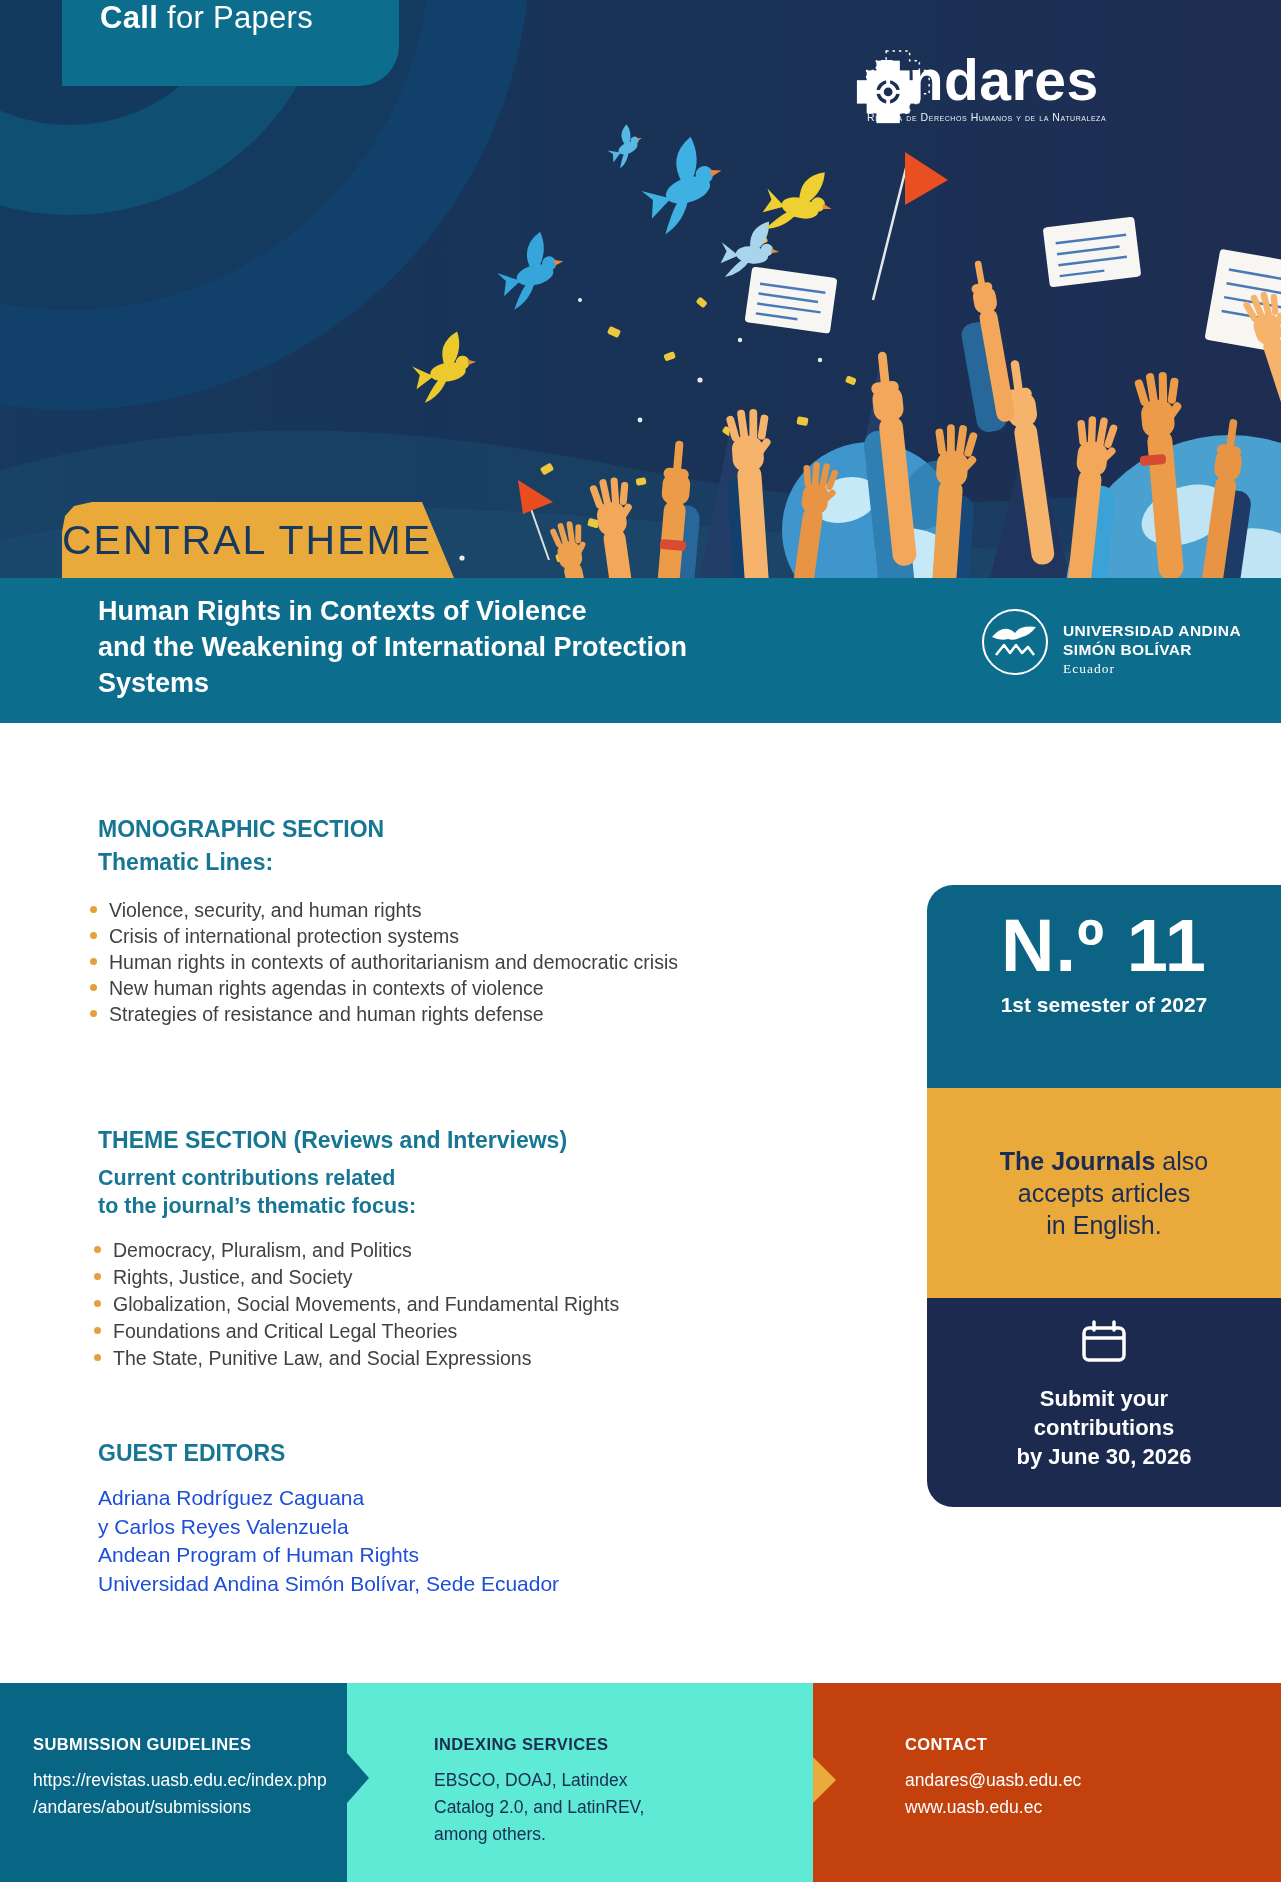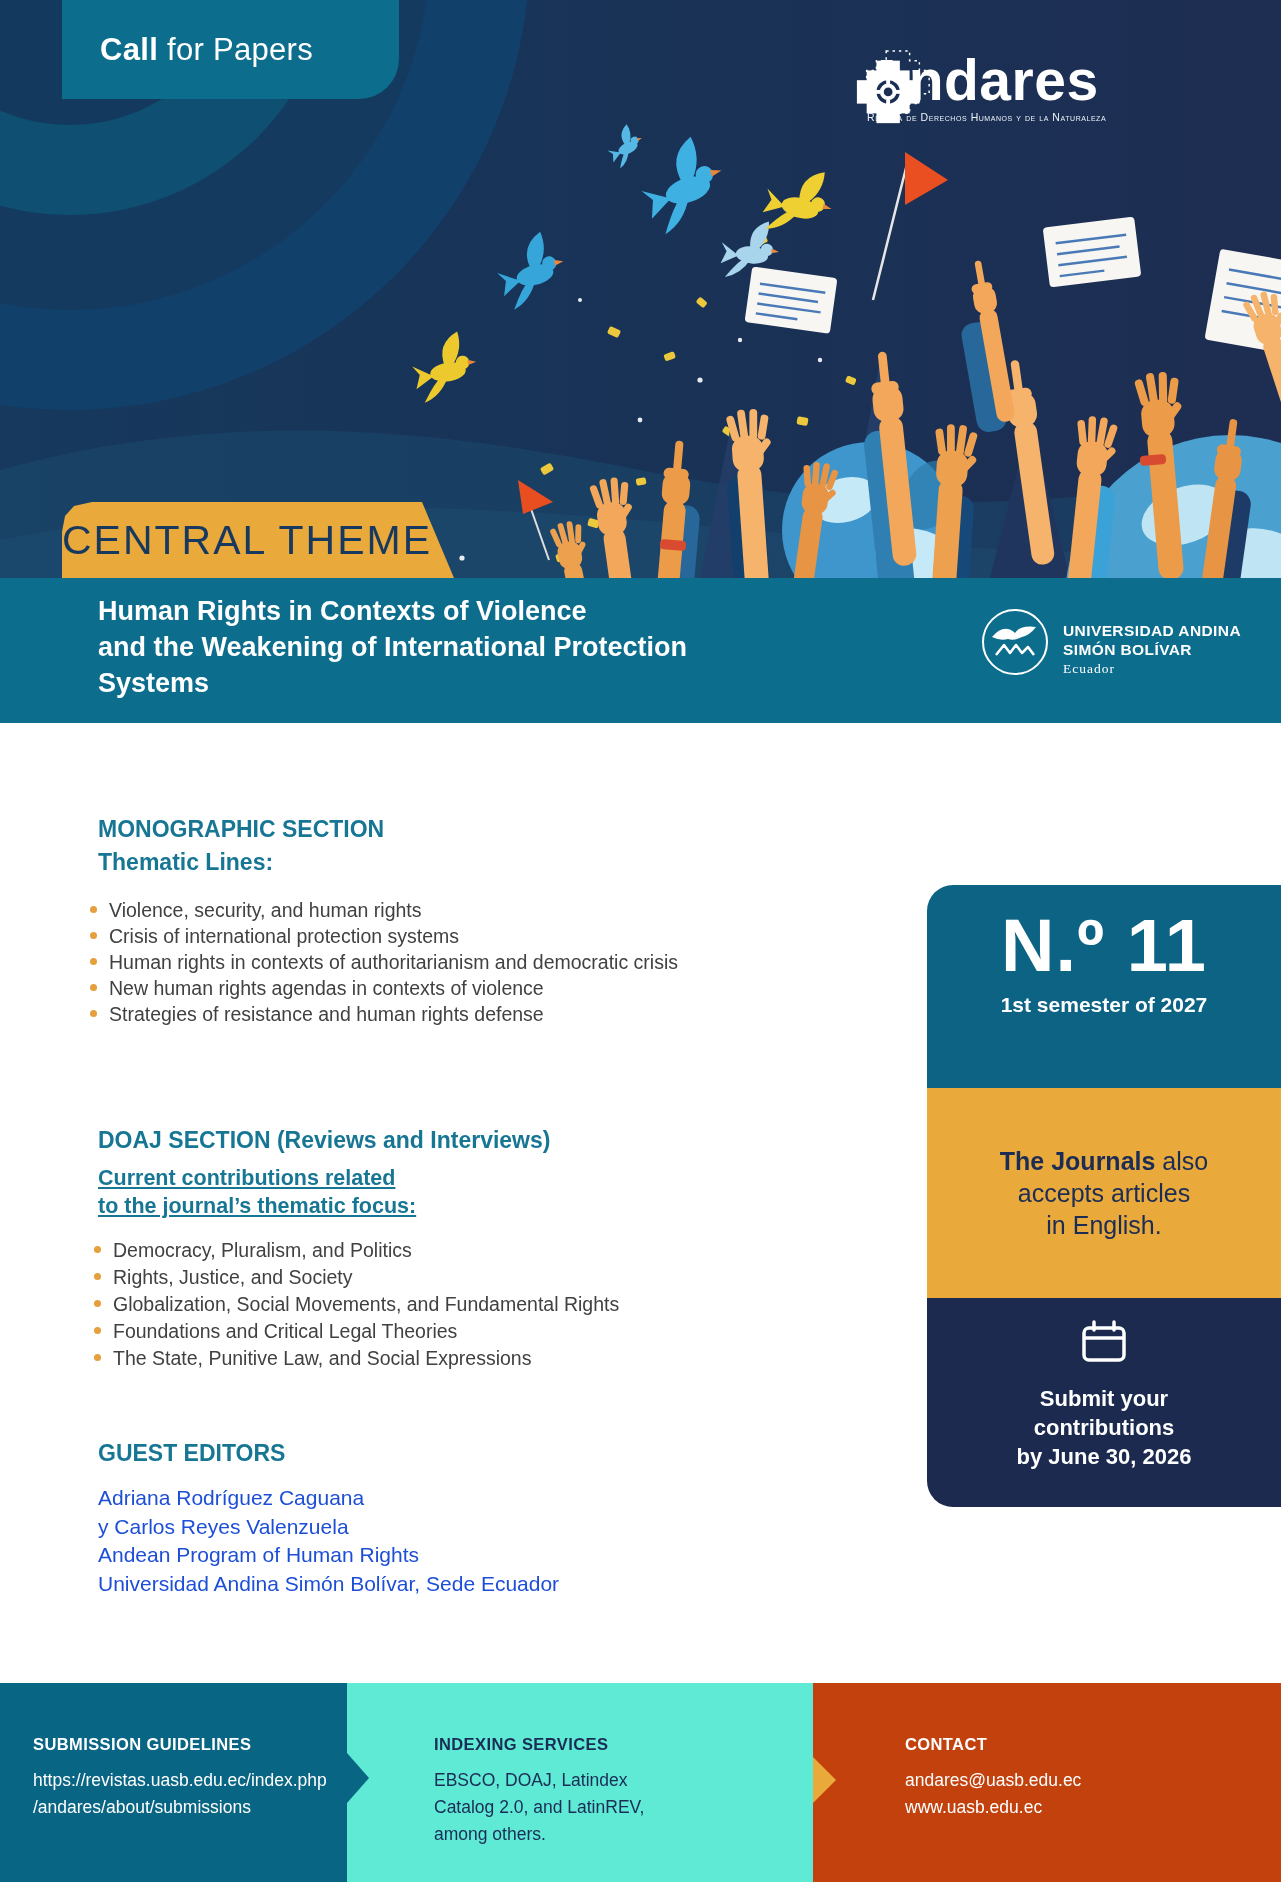--- a/index.html
+++ b/index.html
@@ -3,22 +3,22 @@
 <meta charset="utf-8">
 <style>
   html,body{margin:0;padding:0;background:#e8e8e8;}
   .page{position:relative;width:1281px;height:1882px;margin:0 auto;background:#ffffff;
         overflow:hidden;font-family:"Liberation Sans",sans-serif;}
 
   
   .hero{position:absolute;left:0;top:0;width:1281px;height:578px;overflow:hidden;background:#1b2e53;}
   .hero svg{position:absolute;left:0;top:0;}
 
-  .call-banner{position:absolute;left:62px;top:0;width:337px;height:99px;background:#0c6d8d;
-               border-radius:0 0 40px 0;display:flex;align-items:center;box-sizing:border-box;
+  .call-banner{position:absolute;left:62px;top:0;width:337px;height:86px;background:#0c6d8d;
+               border-radius:0 0 40px 0;display:flex;align-items:flex-start;box-sizing:border-box;
                padding-left:38px;color:#fff;font-size:31px;letter-spacing:.3px;}
   .call-banner .b{font-weight:700;}
 
   .andares{position:absolute;left:853px;top:48px;display:flex;align-items:flex-start;color:#fff;}
   .andares .wordmark{margin-left:14px;margin-top:4px;}
   .andares .name{font-size:57px;font-weight:700;line-height:56px;letter-spacing:.5px;}
   .andares .tagline{margin-top:3px;font-size:10.5px;letter-spacing:.55px;color:#eef3f8;
                     font-variant:small-caps;}
 
   .central-banner{position:absolute;left:62px;top:502px;width:392px;height:76px;background:#e9a93b;
@@ -32,21 +32,21 @@
   .university{position:absolute;left:980px;top:28px;display:flex;align-items:flex-end;}
   .university .utxt{margin-left:13px;margin-top:15px;}
   .university .u1,.university .u2{font-size:15.5px;font-weight:700;letter-spacing:.4px;line-height:19px;}
   .university .u3{font-family:"Liberation Serif",serif;font-size:13.5px;margin-top:2px;letter-spacing:1px;}
 
   
   .h-teal{position:absolute;left:98px;color:#177694;font-weight:700;}
   #monographic-heading{top:816px;font-size:23px;}
   #thematic-sub{top:849px;font-size:23px;}
   #open-heading{top:1127px;font-size:23px;}
-  #open-sub{top:1164px;font-size:21.5px;line-height:28px;text-decoration:underline;}
+  #open-sub{top:1164px;font-size:21.5px;line-height:28px;}
   #guest-heading{top:1440px;font-size:23px;}
 
   ul.bl{list-style:none;margin:0;padding:0;position:absolute;}
   ul.bl li{position:relative;padding-left:21px;color:#414141;}
   ul.bl li::before{content:"";position:absolute;left:2px;top:9px;width:7px;height:7px;
                    border-radius:50%;background:#e59f3c;}
   .bullets1{left:88px;top:897px;width:632px;}
   .bullets1 li{font-size:19.5px;line-height:26px;}
   .bullets2{left:92px;top:1237px;width:645px;}
   .bullets2 li{font-size:19.5px;line-height:27px;}
@@ -292,21 +292,21 @@
   <div class="h-teal" id="thematic-sub">Thematic Lines:</div>
 
   <ul class="bl bullets1">
     <li>Violence, security, and human rights</li>
     <li>Crisis of international protection systems</li>
     <li>Human rights in contexts of authoritarianism and democratic crisis</li>
     <li>New human rights agendas in contexts of violence</li>
     <li>Strategies of resistance and human rights defense</li>
   </ul>
 
-  <div class="h-teal" id="open-heading">DOAJ SECTION (Reviews and Interviews)</div>
+  <div class="h-teal" id="open-heading">THEME SECTION (Reviews and Interviews)</div>
   <div class="h-teal" id="open-sub">
     <div>Current contributions related</div>
     <div>to the journal’s thematic focus:</div>
   </div>
 
   <ul class="bl bullets2">
     <li>Democracy, Pluralism, and Politics</li>
     <li>Rights, Justice, and Society</li>
     <li>Globalization, Social Movements, and Fundamental Rights</li>
     <li>Foundations and Critical Legal Theories</li>

